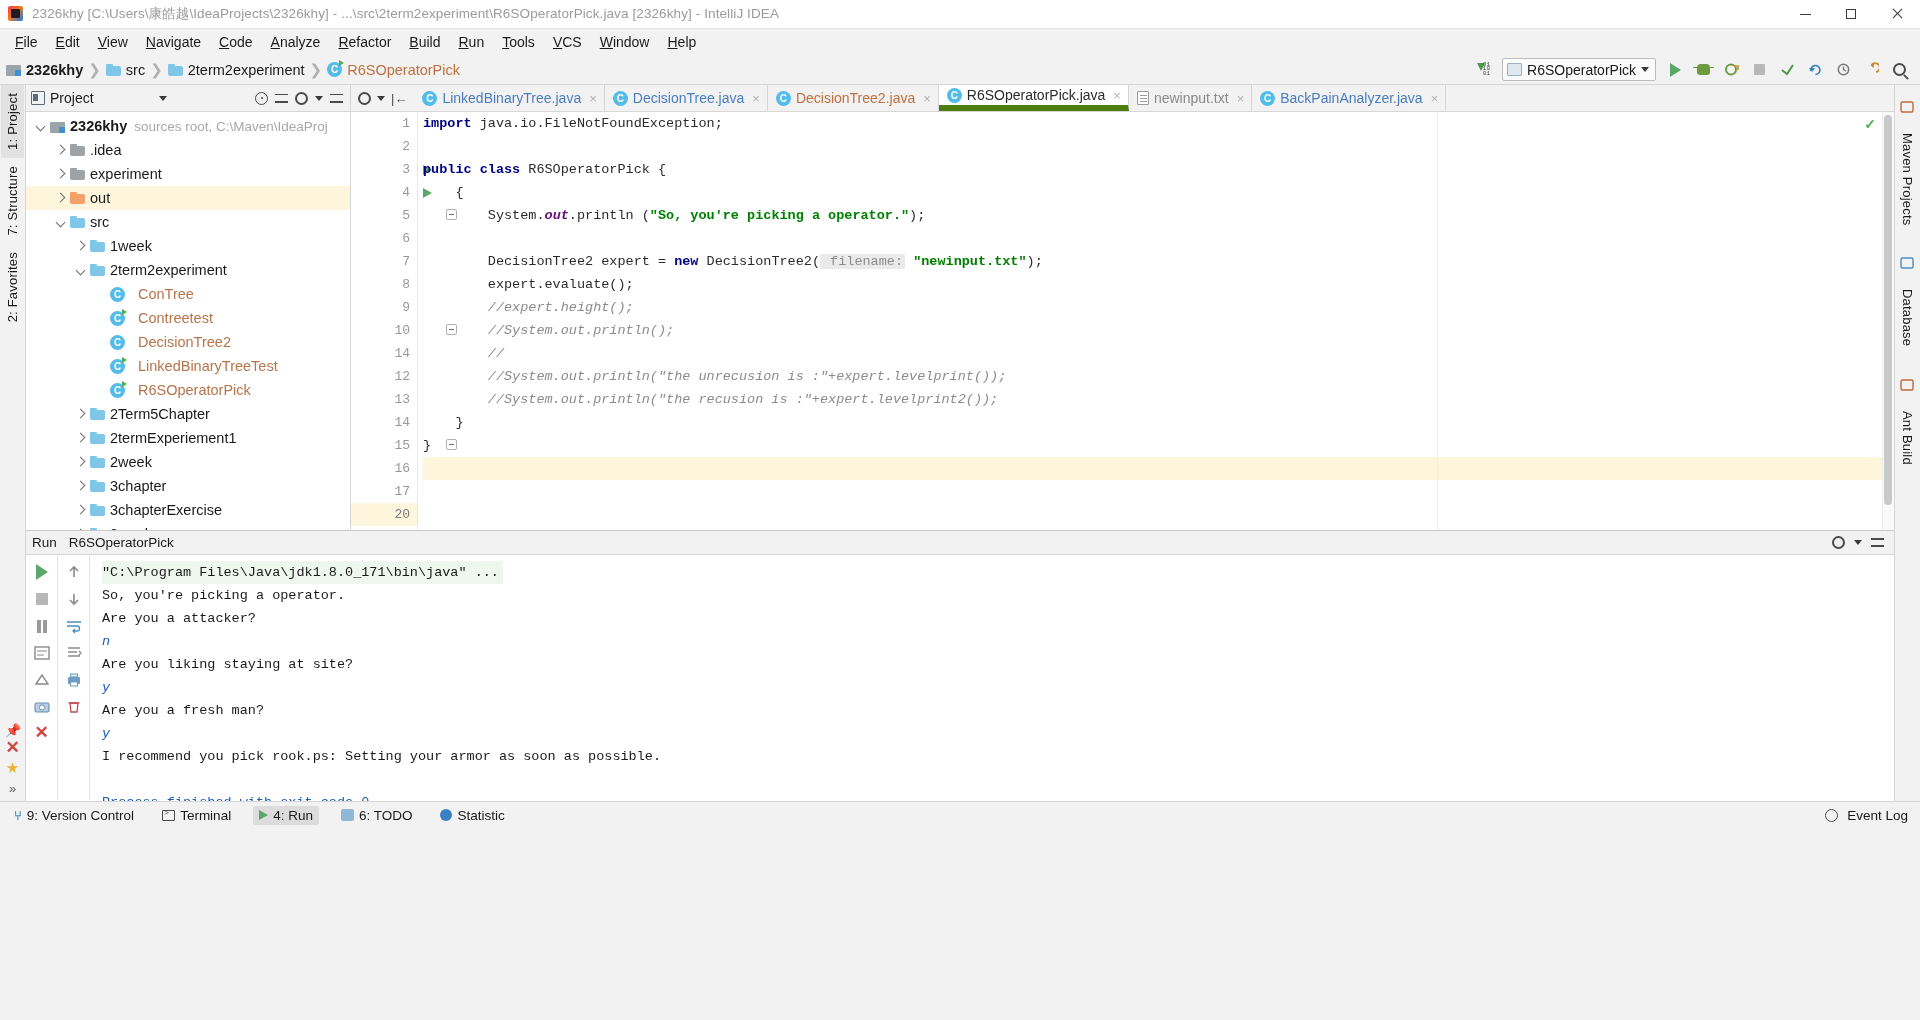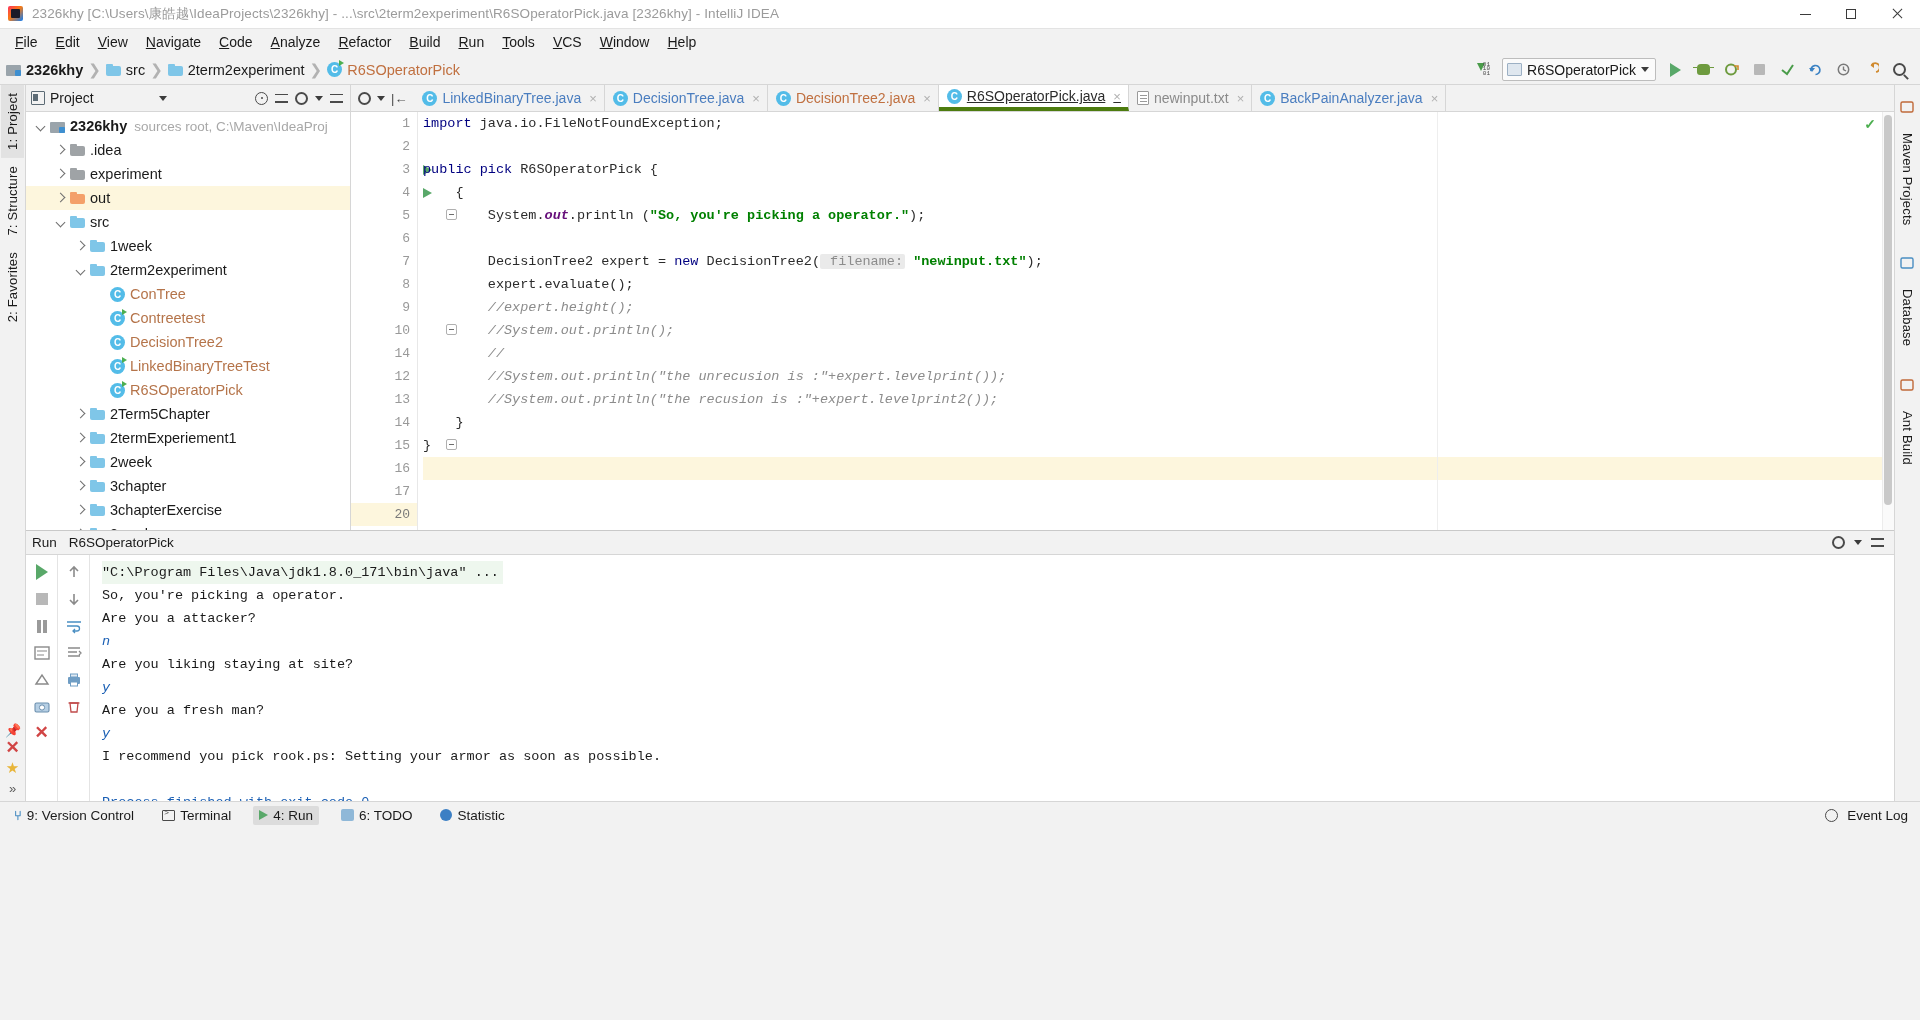--- a/index.html
+++ b/index.html
@@ -117,54 +117,54 @@
   .twist.r::after{
     content:""; position:absolute; left:3px; top:2.5px; width:6px; height:6px;
     border-right:1.8px solid #6e6e6e; border-bottom:1.8px solid #6e6e6e; transform:rotate(-45deg);
   }
   .twist.d::after{
     content:""; position:absolute; left:2.5px; top:3px; width:6px; height:6px;
     border-right:1.8px solid #6e6e6e; border-bottom:1.8px solid #6e6e6e; transform:rotate(45deg);
   }
   .tlabel { color:#1a1a1a; }
   .tlabel.bold { font-weight:bold; }
-  .tlabel.cls { color:#b5744a; }
+  .tlabel.cls { color:#b5744a;margin-left:8px; }
   .tinfo { color:#a8a8a8; margin-left:7px; font-size:13.5px; overflow:hidden; text-overflow:clip;}
   .mod-ico { width:15px;height:13px;margin-right:5px;position:relative;flex:0 0 15px;}
   .mod-ico::before{content:"";position:absolute;left:0;top:2px;width:15px;height:11px;background:#9aa4ab;border-radius:1px;}
   .mod-ico::after{content:"";position:absolute;right:0px;bottom:0px;width:6px;height:6px;background:#3e8fd0;border-radius:1px;}
 
   
   .editor { flex:1 1 auto; display:flex; flex-direction:column; min-width:0; background:#fff;}
   .tabbar { height:27px; display:flex; align-items:stretch; background:#f2f2f2; border-bottom:1px solid #d6d6d6; flex:0 0 27px;}
   .tb-tools { display:flex; align-items:center; gap:6px; padding:0 7px; }
   .etab {
     display:flex; align-items:center; gap:5px; padding:0 7px 0 8px;
     border-right:1px solid #d6d6d6; font-size:14px; color:#4a7dbf; background:#f2f2f2;
     min-width:0;
   }
-  .etab.active { background:#fff; color:#2b2b2b; border-bottom:4px solid #4d7c0f;text-decoration:underline;}
+  .etab.active { background:#fff; color:#2b2b2b; border-bottom:6px solid #4d7c0f;}
   .etab.orange { color:#c07040;}
   .etab .x { color:#b0b0b0; font-size:13px; margin-left:3px; }
   .txt-ico{ width:12px;height:14px;background:#fff;border:1px solid #9a9a9a;border-radius:1px;position:relative;flex:0 0 12px;}
   .txt-ico::after{content:"";position:absolute;left:2px;top:3px;width:7px;height:1px;background:#9a9a9a;box-shadow:0 3px 0 #9a9a9a,0 6px 0 #9a9a9a;}
 
   .codearea { flex:1 1 auto; display:flex; min-height:0; position:relative; overflow:hidden; background:#fff;}
   .gutter { width:66px; flex:0 0 66px; background:#fff; position:relative; }
   .codecol { flex:1 1 auto; position:relative; overflow:hidden; }
   .ln {
     height:23px; line-height:23px; font-family:"Liberation Mono",monospace; font-size:13.5px;
     white-space:pre; color:#2b2b2b;
   }
   .gl { height:23px; line-height:23px; font-family:"Liberation Mono",monospace; font-size:13px; color:#999; text-align:right; padding-right:7px; position:relative;}
   .gl .runmark { position:absolute; right:-15px; top:7px; width:0;height:0;border-left:9px solid #59a869;border-top:5px solid transparent;border-bottom:5px solid transparent;}
   .gl .fold { position:absolute; right:-40px; top:5px; width:11px;height:11px; border:1px solid #b0b0b0; border-radius:2px; background:#fff; }
   .gl .fold::after{content:"";position:absolute;left:2px;top:4px;width:5px;height:1px;background:#6e6e6e;}
   .gl.cur { background:#fdf6dd; color:#7a7a7a; }
-  .k { color:#000080; font-weight:normal; }
+  .k { color:#000080; font-weight:bold; }
   .s { color:#008000; font-weight:bold; }
   .c { color:#8c8c8c; font-style:italic; }
   .f { color:#660e7a; font-weight:bold; font-style:italic;}
   .hint { color:#8c8c8c; background:#eaeaea; border-radius:2px; padding:0 2px; font-style:normal;}
   .codeborder { position:absolute; left:0; top:0; bottom:0; width:1px; background:#e8e8e8;}
   .vline { position:absolute; top:0; bottom:0; width:1px; background:#eeeeee; }
   .scroll-v { position:absolute; right:0; top:0; width:12px; bottom:0; background:#fafafa; border-left:1px solid #ececec;}
   .scroll-thumb{ position:absolute; right:2px; top:3px; width:8px; height:390px; background:#c9c9c9; border-radius:4px;}
   .okmark { position:absolute; right:18px; top:4px; color:#4caf50; font-size:14px; font-weight:bold; }
 
@@ -524,21 +524,21 @@
                 <div class="gl">16<span class="fold"></span></div>
                 <div class="gl">17</div>
                 <div class="gl cur">20</div>
               </div>
             <div class="codecol">
               <div class="codeborder"></div>
               <div class="vline" style="left:1020px"></div>
               <div id="codelines" style="padding-left:6px;">
                   <div class="ln"><span class="k">import</span> java.io.FileNotFoundException;</div>
                   <div class="ln"></div>
-                  <div class="ln"><span class="k">public pick</span> R6SOperatorPick {</div>
+                  <div class="ln"><span class="k">public class</span> R6SOperatorPick {</div>
                   <div class="ln">    {</div>
                   <div class="ln">        System.<span class="f">out</span>.println (<span class="s">"So, you're picking a operator."</span>);</div>
                   <div class="ln"></div>
                   <div class="ln">        DecisionTree2 expert = <span class="k">new</span> DecisionTree2(<span class="hint"> filename:</span> <span class="s">"newinput.txt"</span>);</div>
                   <div class="ln">        expert.evaluate();</div>
                   <div class="ln">        <span class="c">//expert.height();</span></div>
                   <div class="ln">        <span class="c">//System.out.println();</span></div>
                   <div class="ln">        <span class="c">//</span></div>
                   <div class="ln">        <span class="c">//System.out.println("the unrecusion is :"+expert.levelprint());</span></div>
                   <div class="ln">        <span class="c">//System.out.println("the recusion is :"+expert.levelprint2());</span></div>

